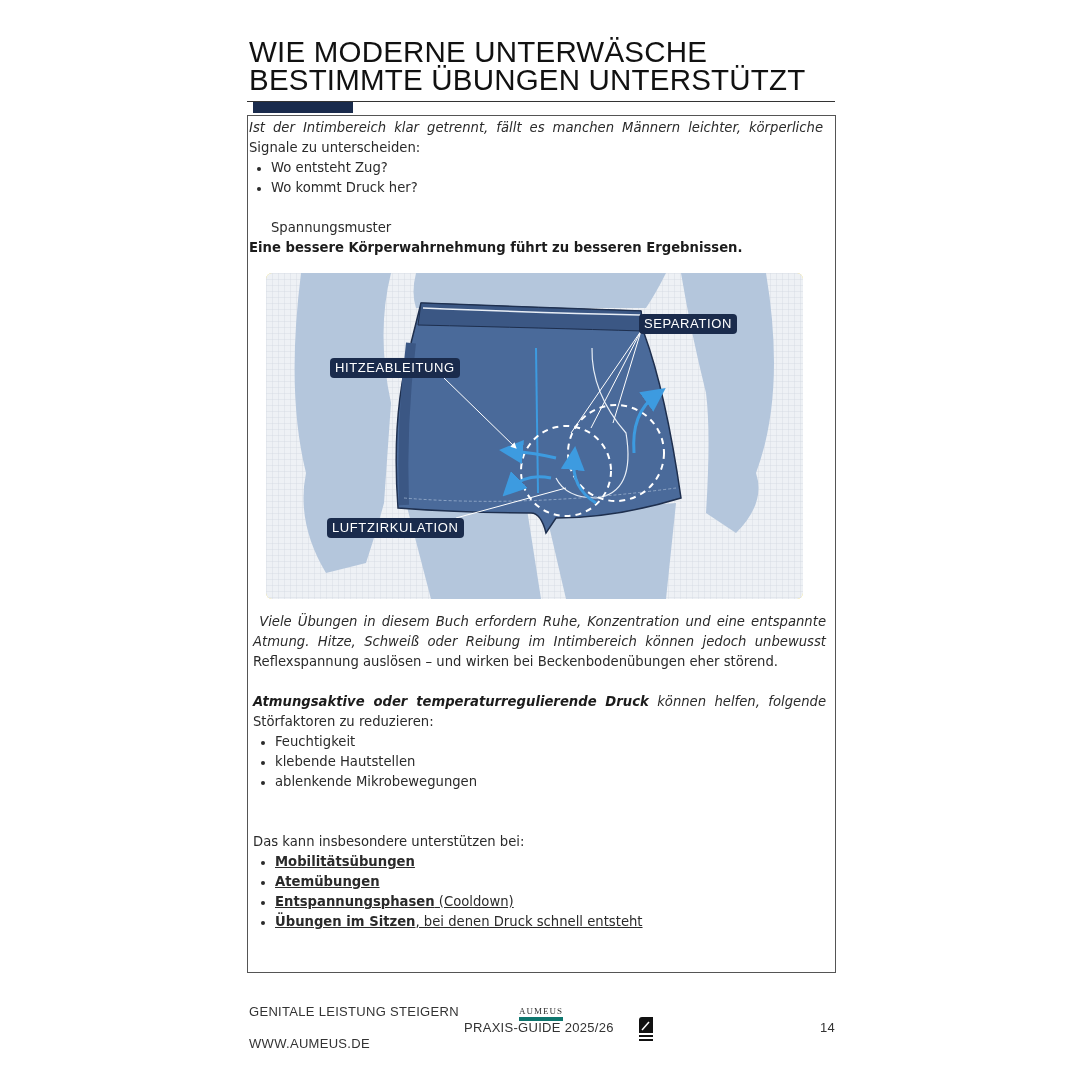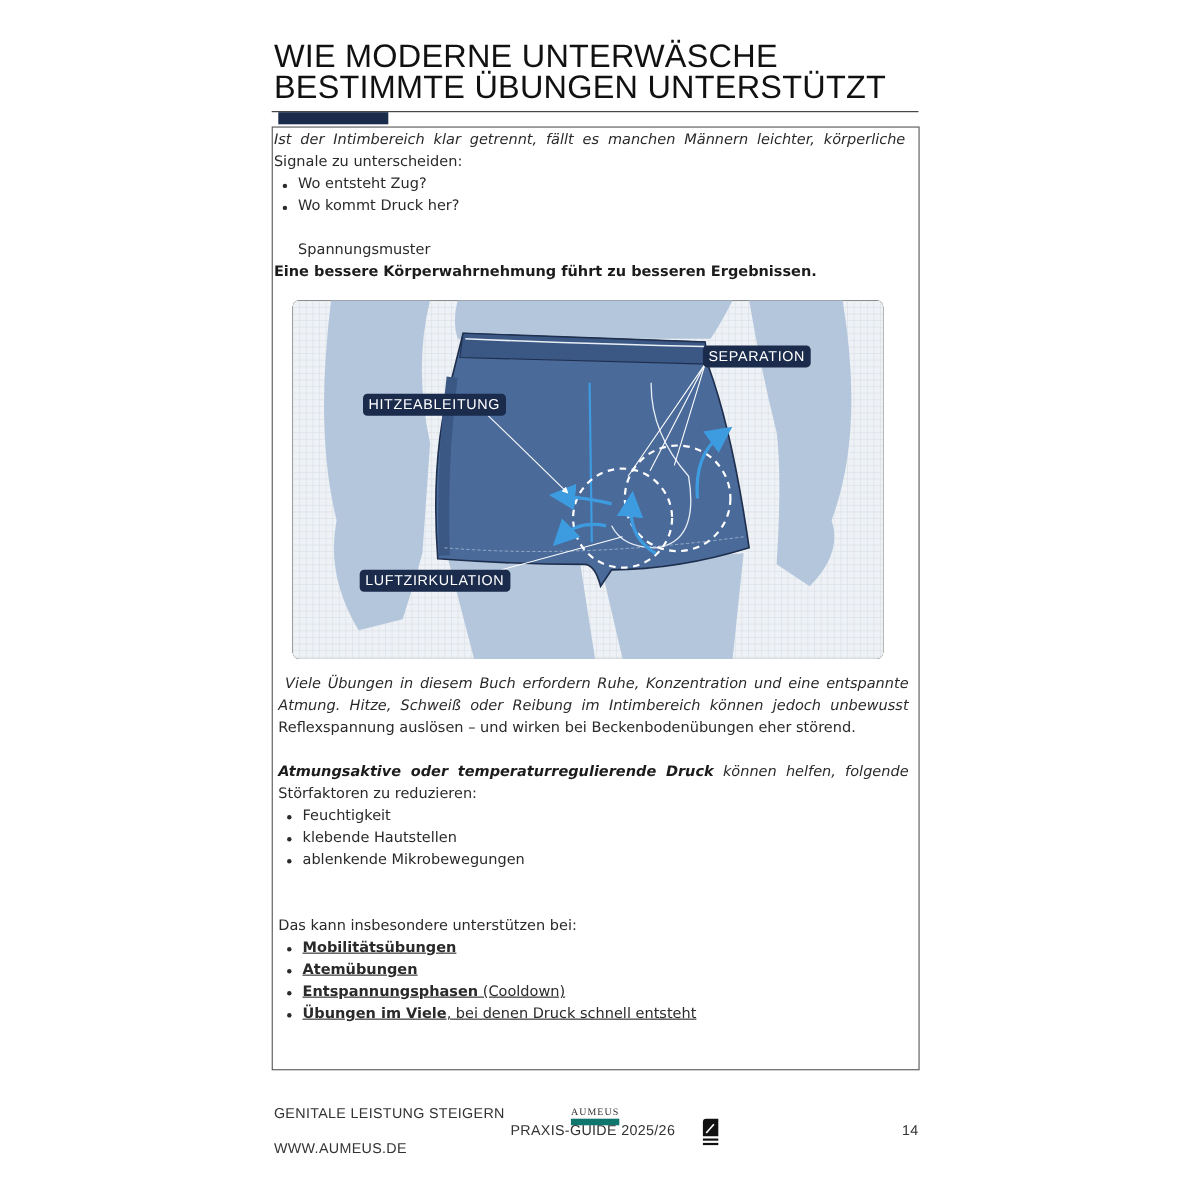--- a/index.html
+++ b/index.html
@@ -8,21 +8,21 @@
   .title div { white-space:nowrap; }
   .rule { position:absolute; left:247px; top:101px; width:588px; height:1px; background:#333; }
   .accent { position:absolute; left:253px; top:102px; width:100px; height:11px; background:#1a2b4c; }
   .box { position:absolute; left:247px; top:115px; width:589px; height:858px; border:1px solid #555; box-sizing:border-box; }
   .p { position:absolute; font-size:13.2px; line-height:20px; color:#2a2a2a; text-align:justify; text-align-last:left; }
   .p b { font-weight:bold; color:#1c1c1c; }
   .just { text-align:justify; text-align-last:justify;font-style:italic; }
   ul.lst { position:absolute; margin:0; padding:0; list-style:none; font-size:13.2px; line-height:20px; color:#2a2a2a; }
   ul.lst li { position:relative; padding-left:22px; }
   ul.lst li::before { content:""; position:absolute; left:8px; top:9px; width:4px; height:4px; border-radius:50%; background:#2a2a2a; }
-  .illus { position:absolute; left:266px; top:273px; width:537px; height:326px; border-radius:6px; overflow:hidden; background:#000000; }
+  .illus { position:absolute; left:266px; top:273px; width:537px; height:326px; border-radius:6px; overflow:hidden; background:#fde047; }
   .tag { position:absolute; background:#1a2b4c; color:#ffffff; font-family:"Liberation Sans", sans-serif; font-size:13px; letter-spacing:0.6px; padding:3px 5px; border-radius:4px; line-height:14px; white-space:nowrap; }
   .footer { position:absolute; font-family:"Liberation Sans", sans-serif; font-size:13px; color:#333; letter-spacing:0.3px; white-space:nowrap; }
   .brand-small { position:absolute; font-family:"Liberation Serif", serif; font-size:9px; letter-spacing:1px; color:#333; }
 </style>
 </head>
 <body>
 
 <div class="title">
   <div>WIE MODERNE UNTERWÄSCHE</div>
   <div>BESTIMMTE ÜBUNGEN UNTERSTÜTZT</div>
@@ -100,26 +100,26 @@
   <li><span>Feuchtigkeit</span></li>
   <li><span>klebende Hautstellen</span></li>
   <li><span>ablenkende Mikrobewegungen</span></li>
 </ul>
 
 <div class="p" style="left:253px; top:832px; width:573px;">Das kann insbesondere unterstützen bei:</div>
 <ul class="lst" style="left:253px; top:852px; width:573px;text-decoration:underline;">
   <li><b>Mobilitätsübungen</b><span></span></li>
   <li><b>Atemübungen</b><span></span></li>
   <li><b>Entspannungsphasen</b><span> (Cooldown)</span></li>
-  <li><b>Übungen im Viele</b><span>, bei denen Druck schnell entsteht</span></li>
+  <li><b>Übungen im Sitzen</b><span>, bei denen Druck schnell entsteht</span></li>
 </ul>
 
 <div class="footer" style="left:249px; top:1004px;">GENITALE LEISTUNG STEIGERN</div>
 <div class="footer" style="left:249px; top:1036px;">WWW.AUMEUS.DE</div>
-<div class="brand-small" style="left:519px; top:1006px; border-bottom:6px solid #0f766e; padding-bottom:1px;">AUMEUS</div>
+<div class="brand-small" style="left:519px; top:1006px; border-bottom:4px solid #0f766e; padding-bottom:1px;">AUMEUS</div>
 <div class="footer" style="left:464px; top:1020px;">PRAXIS-GUIDE 2025/26</div>
 <div style="position:absolute; left:638px; top:1016px; width:16px; height:26px;">
   <svg width="16" height="26" viewBox="0 0 16 26">
     <path d="M1 4 Q1 1 4 1 L15 1 L15 17 L1 17 Z" fill="#111"></path>
     <line x1="4" y1="14" x2="11" y2="6" stroke="#fff" stroke-width="1.5"></line>
     <rect x="1" y="19" width="14" height="2" fill="#111"></rect>
     <rect x="1" y="23" width="14" height="2" fill="#111"></rect>
   </svg>
 </div>
 <div class="footer" style="left:820px; top:1020px;">14</div>

